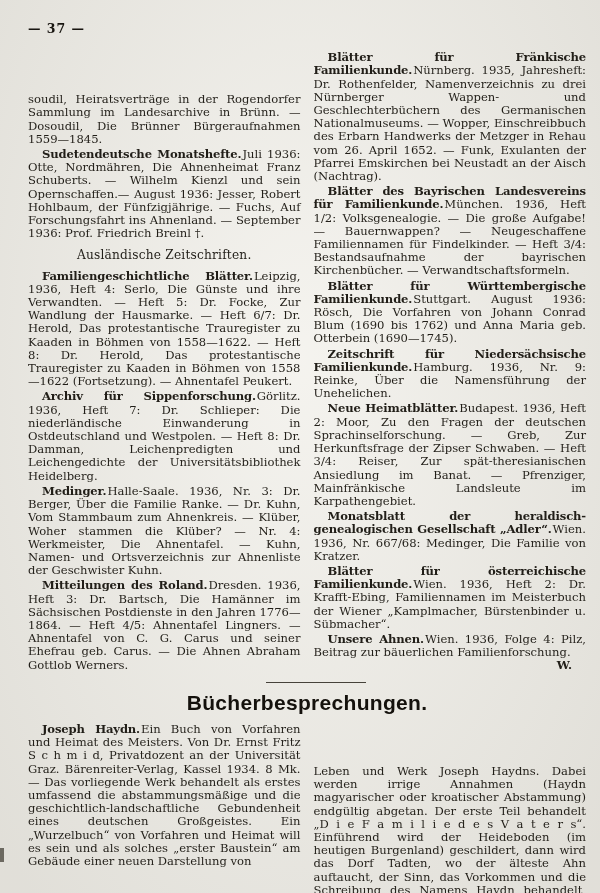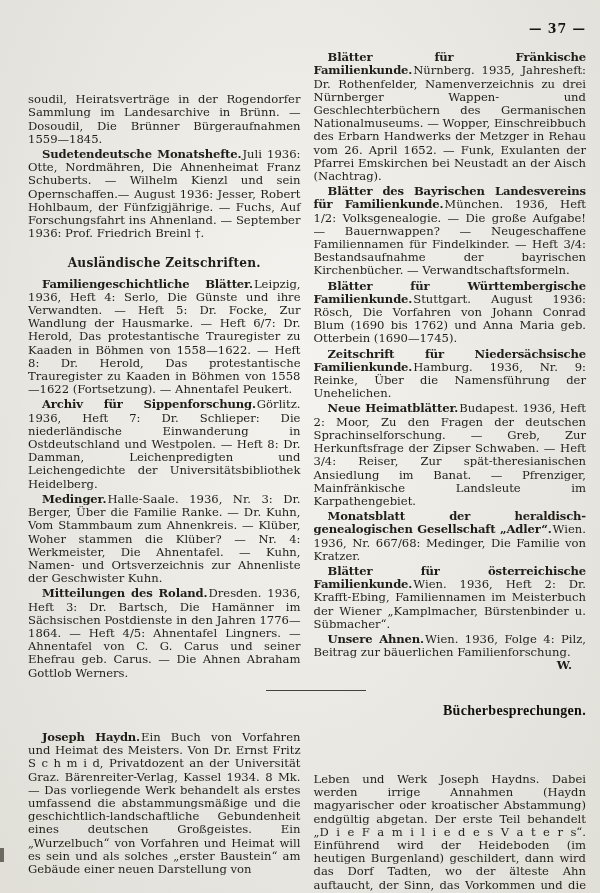--- a/index.html
+++ b/index.html
@@ -9,46 +9,46 @@
       radial-gradient(ellipse at 50% 40%, rgba(255,255,255,0.35), rgba(0,0,0,0.06) 95%),
       #efede6;
     color: #211e18;
     font-family: "DejaVu Serif", "Liberation Serif", serif;
     font-size: 11.6px;
     line-height: 13.2px;
     -webkit-font-smoothing: antialiased;
   }
   .page { padding: 20px 14px 0 28px; }
   .page-number {
-    text-align: right; font-weight: bold; font-size: 12.5px;
+    text-align: left; font-weight: bold; font-size: 12.5px;
     letter-spacing: 1px; margin: 2px 0 16px 0; color: #181510;
   }
   .columns { display: flex; gap: 13px; }
   .col { flex: 1 1 0; min-width: 0; }
   p.para {
     margin: 0 0 2px 0;
     text-align: justify;
     text-indent: 14px;
     hyphens: auto;
   }
   p.para.cont { text-indent: 0; margin-top: 42px; }
   .lead { font-weight: bold; margin-right: 1px; letter-spacing: -0.15px; }
   .subheading {
-    font-size: 12.2px; font-weight: bold; text-align: center;
-    margin: 17px 0 7px 0; letter-spacing: 0.2px;
+    font-size: 12.2px; font-weight: normal; text-align: center;
+    margin: 9px 0 7px 0; letter-spacing: 0.2px;
   }
   .signature { float: right; font-weight: bold; margin-right: 14px; }
   .separator {
     width: 100px; border-top: 1.5px solid #46423a;
     margin: 8px auto 0 auto; margin-left: 238px;
   }
   .reviews-heading {
-    font-size: 14px; font-weight: bold; text-align: right;
+    font-size: 21px; font-weight: bold; text-align: center;
     margin: 13px 0 14px 0; letter-spacing: 0.3px; color: #14110c;
-    font-family: Liberation Serif, serif;
+    font-family: Liberation Sans, sans-serif;
   }
   
   .edge-mark {
     position: absolute; left: 0; top: 848px; width: 4px; height: 14px;
     background: #3a362e; opacity: 0.7;
   }
 </style>
 </head>
 <body>
 

